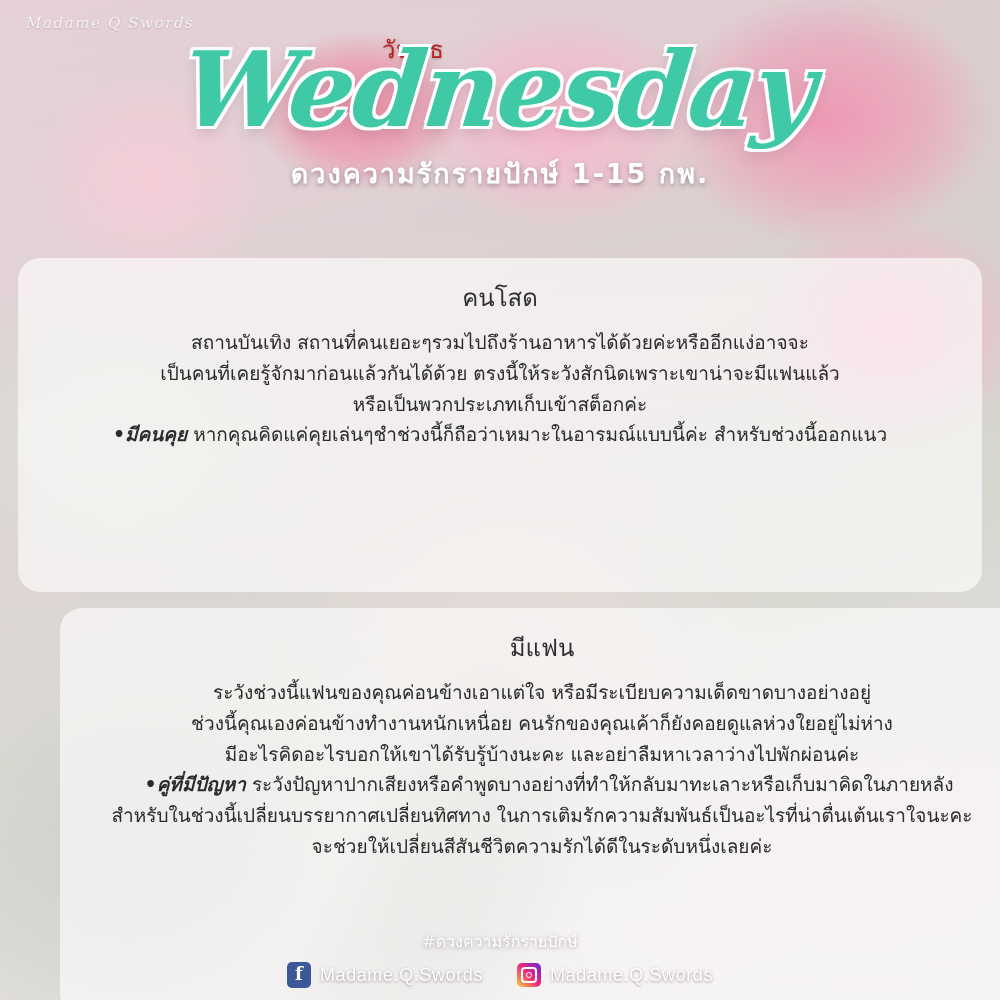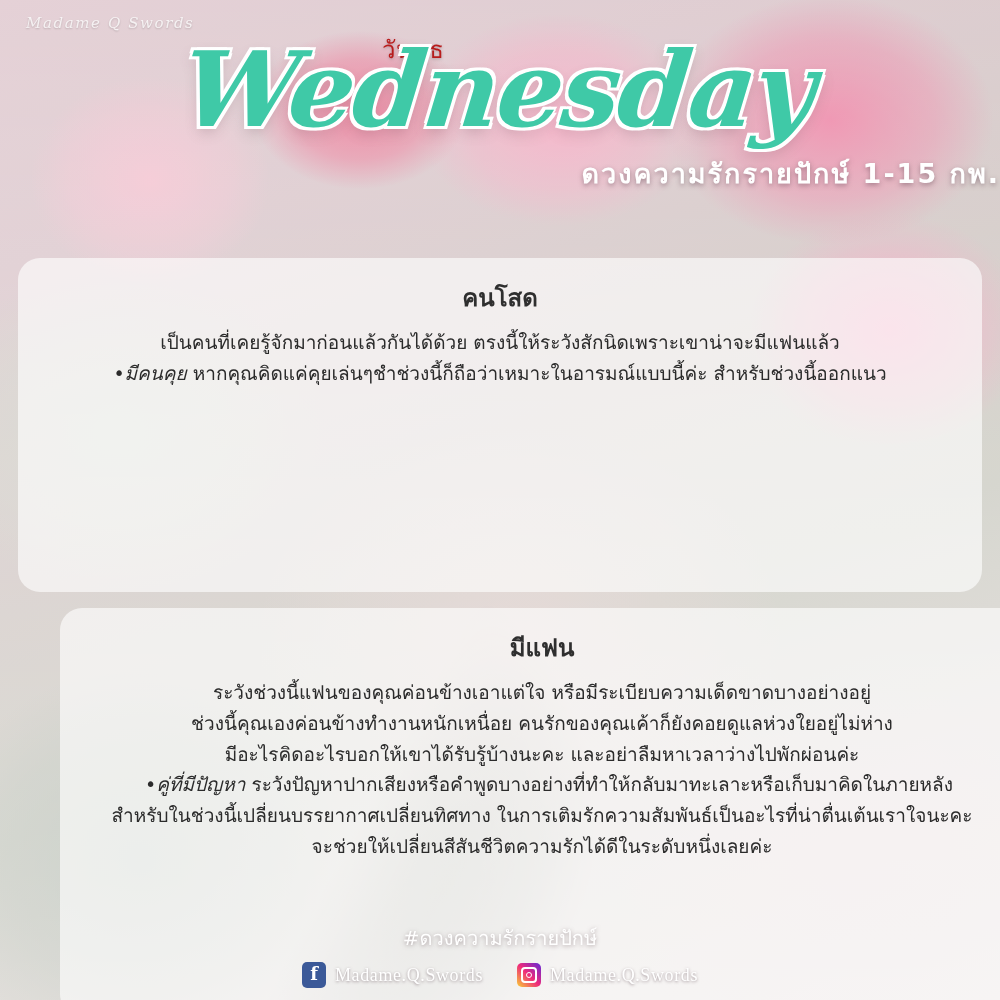--- a/index.html
+++ b/index.html
@@ -102,86 +102,85 @@
       0 6px 14px rgba(120,90,100,0.30);
     transform: skewX(-6deg);
   }
   .subtitle {
     margin: 6px 0 0 0;
     font-size: 27px;
     font-weight: bold;
     color: #ffffff;
     letter-spacing: 2px;
     text-shadow: 0 2px 5px rgba(110,80,92,0.55);
-    text-align: right;
   }
 
   
   .card {
     position: absolute;
     left: 18px;
     width: 964px;
     background: rgba(255,255,255,0.62);
     border-radius: 22px;
     box-sizing: border-box;
     padding: 16px 22px 18px 22px;
     text-align: center;
   }
   .card.single { top: 258px; height: 334px; }
   .card.couple { top: 608px; height: 408px; margin-left: 42px; }
 
   .card-title {
     font-size: 24px;
-    font-weight: bold;
+    font-weight: normal;
     color: #2f2f2f;
     margin: 4px 0 10px 0;
   }
   .line {
     font-size: 19px;
     color: #2b2b2b;
     line-height: 1.62;
     margin: 0;
     white-space: nowrap;
   }
   .line.left {
     text-align: center;
     padding-left: 14px;
   }
   .lead {
-    font-weight: normal;
+    font-weight: bold;
     font-style: italic;
   }
 
   
   .footer {
     position: absolute;
     left: 0;
     right: 0;
     bottom: 12px;
     text-align: center;
   }
   .hashtag {
-    font-size: 20px;
+    font-size: 16px;
     color: #ffffff;
     text-shadow: 0 1px 4px rgba(110,90,95,0.55);
     margin-bottom: 8px;
   }
   .socials {
     display: flex;
     justify-content: center;
     align-items: center;
     gap: 34px;
   }
   .social {
     display: flex;
     align-items: center;
     gap: 9px;
   }
   .social-name {
-    font-family: Liberation Serif, serif;
+    font-family: Liberation Sans, sans-serif;
     font-size: 18px;
     letter-spacing: 0.6px;
     color: #ffffff;
     text-shadow: 0 1px 3px rgba(100,80,88,0.6);
   }
   .icon-box {
     width: 24px;
     height: 24px;
     border-radius: 5px;
     display: flex;
@@ -230,21 +229,23 @@
   <div class="watermark">Madame Q Swords</div>
 
   <div class="header">
     <div class="thai-day">วันพุธ</div>
     <h1 class="day-title">Wednesday</h1>
     <div class="subtitle">ดวงความรักรายปักษ์ 1-15 กพ.</div>
   </div>
 
   <div class="card single">
     <div class="card-title">คนโสด</div>
+    <p class="line">สถานบันเทิง  สถานที่คนเยอะๆรวมไปถึงร้านอาหารได้ด้วยค่ะหรืออีกแง่อาจจะ</p>
     <p class="line">เป็นคนที่เคยรู้จักมาก่อนแล้วกันได้ด้วย  ตรงนี้ให้ระวังสักนิดเพราะเขาน่าจะมีแฟนแล้ว</p>
+    <p class="line">หรือเป็นพวกประเภทเก็บเข้าสต็อกค่ะ</p>
     <p class="line"><span class="lead">•มีคนคุย</span>  หากคุณคิดแค่คุยเล่นๆชำช่วงนี้ก็ถือว่าเหมาะในอารมณ์แบบนี้ค่ะ  สำหรับช่วงนี้ออกแนว</p>
   </div>
 
   <div class="card couple">
     <div class="card-title">มีแฟน</div>
     <p class="line">ระวังช่วงนี้แฟนของคุณค่อนข้างเอาแต่ใจ  หรือมีระเบียบความเด็ดขาดบางอย่างอยู่</p>
     <p class="line">ช่วงนี้คุณเองค่อนข้างทำงานหนักเหนื่อย  คนรักของคุณเค้าก็ยังคอยดูแลห่วงใยอยู่ไม่ห่าง</p>
     <p class="line">มีอะไรคิดอะไรบอกให้เขาได้รับรู้บ้างนะคะ  และอย่าลืมหาเวลาว่างไปพักผ่อนค่ะ</p>
     <p class="line left"><span class="lead">•คู่ที่มีปัญหา</span>    ระวังปัญหาปากเสียงหรือคำพูดบางอย่างที่ทำให้กลับมาทะเลาะหรือเก็บมาคิดในภายหลัง</p>
     <p class="line">สำหรับในช่วงนี้เปลี่ยนบรรยากาศเปลี่ยนทิศทาง  ในการเติมรักความสัมพันธ์เป็นอะไรที่น่าตื่นเต้นเราใจนะคะ</p>

